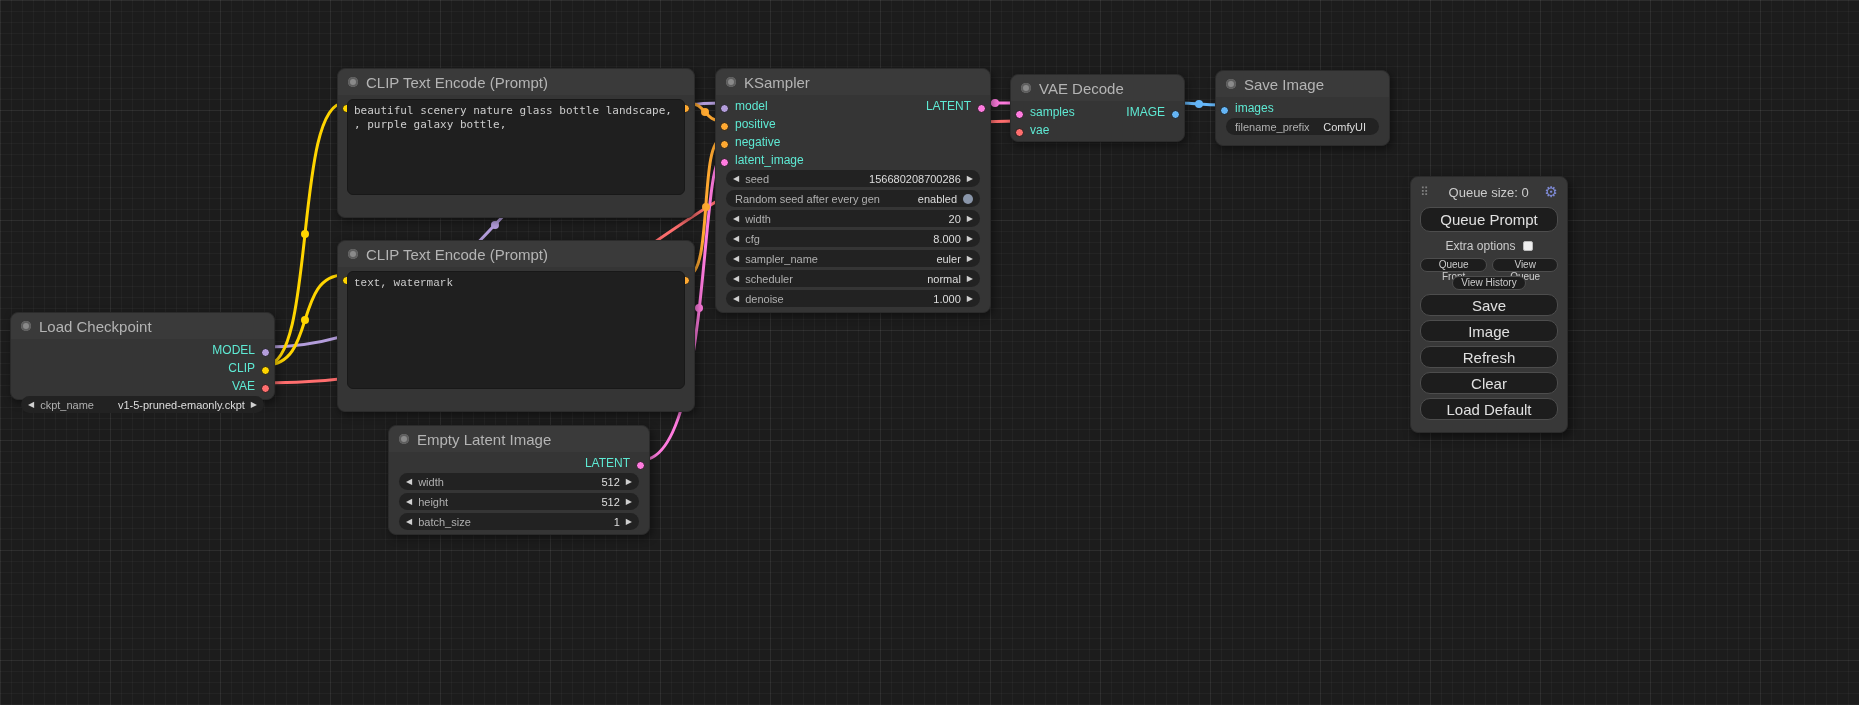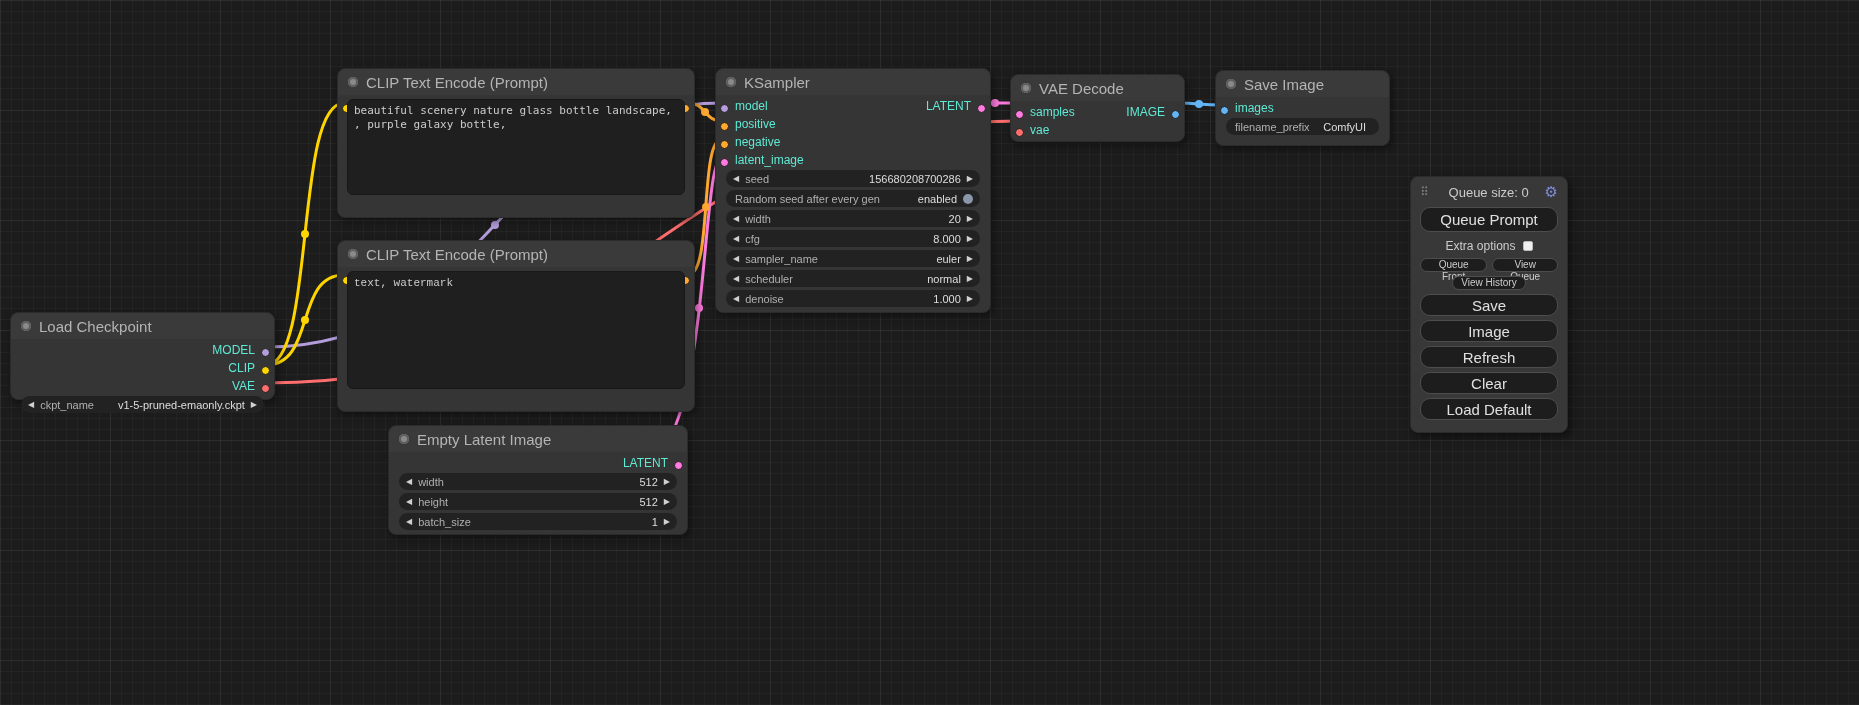--- a/index.html
+++ b/index.html
@@ -172,21 +172,21 @@
       </div>
       <div class="slot out">
         <span>CONDITIONING</span>
         <span class="slot-dot dot-cond"></span>
       </div>
     </div>
     <textarea class="prompt-text" style="top: 4px; height: 118px; font-family: Liberation Mono, monospace;" spellcheck="false">text, watermark</textarea>
   </div>
 </div>
 
-<div class="node" style="left:388px;top:425px;width:300px;height:110px;">
+<div class="node" style="left:388px;top:425px;width:262px;height:110px;">
   <div class="node-title">
     <span class="collapse-dot"></span>
     <span>Empty Latent Image</span>
   </div>
   <div class="rows">
     <div class="slot-row">
       <div class="slot out">
         <span>LATENT</span>
         <span class="slot-dot dot-latent"></span>
       </div>

